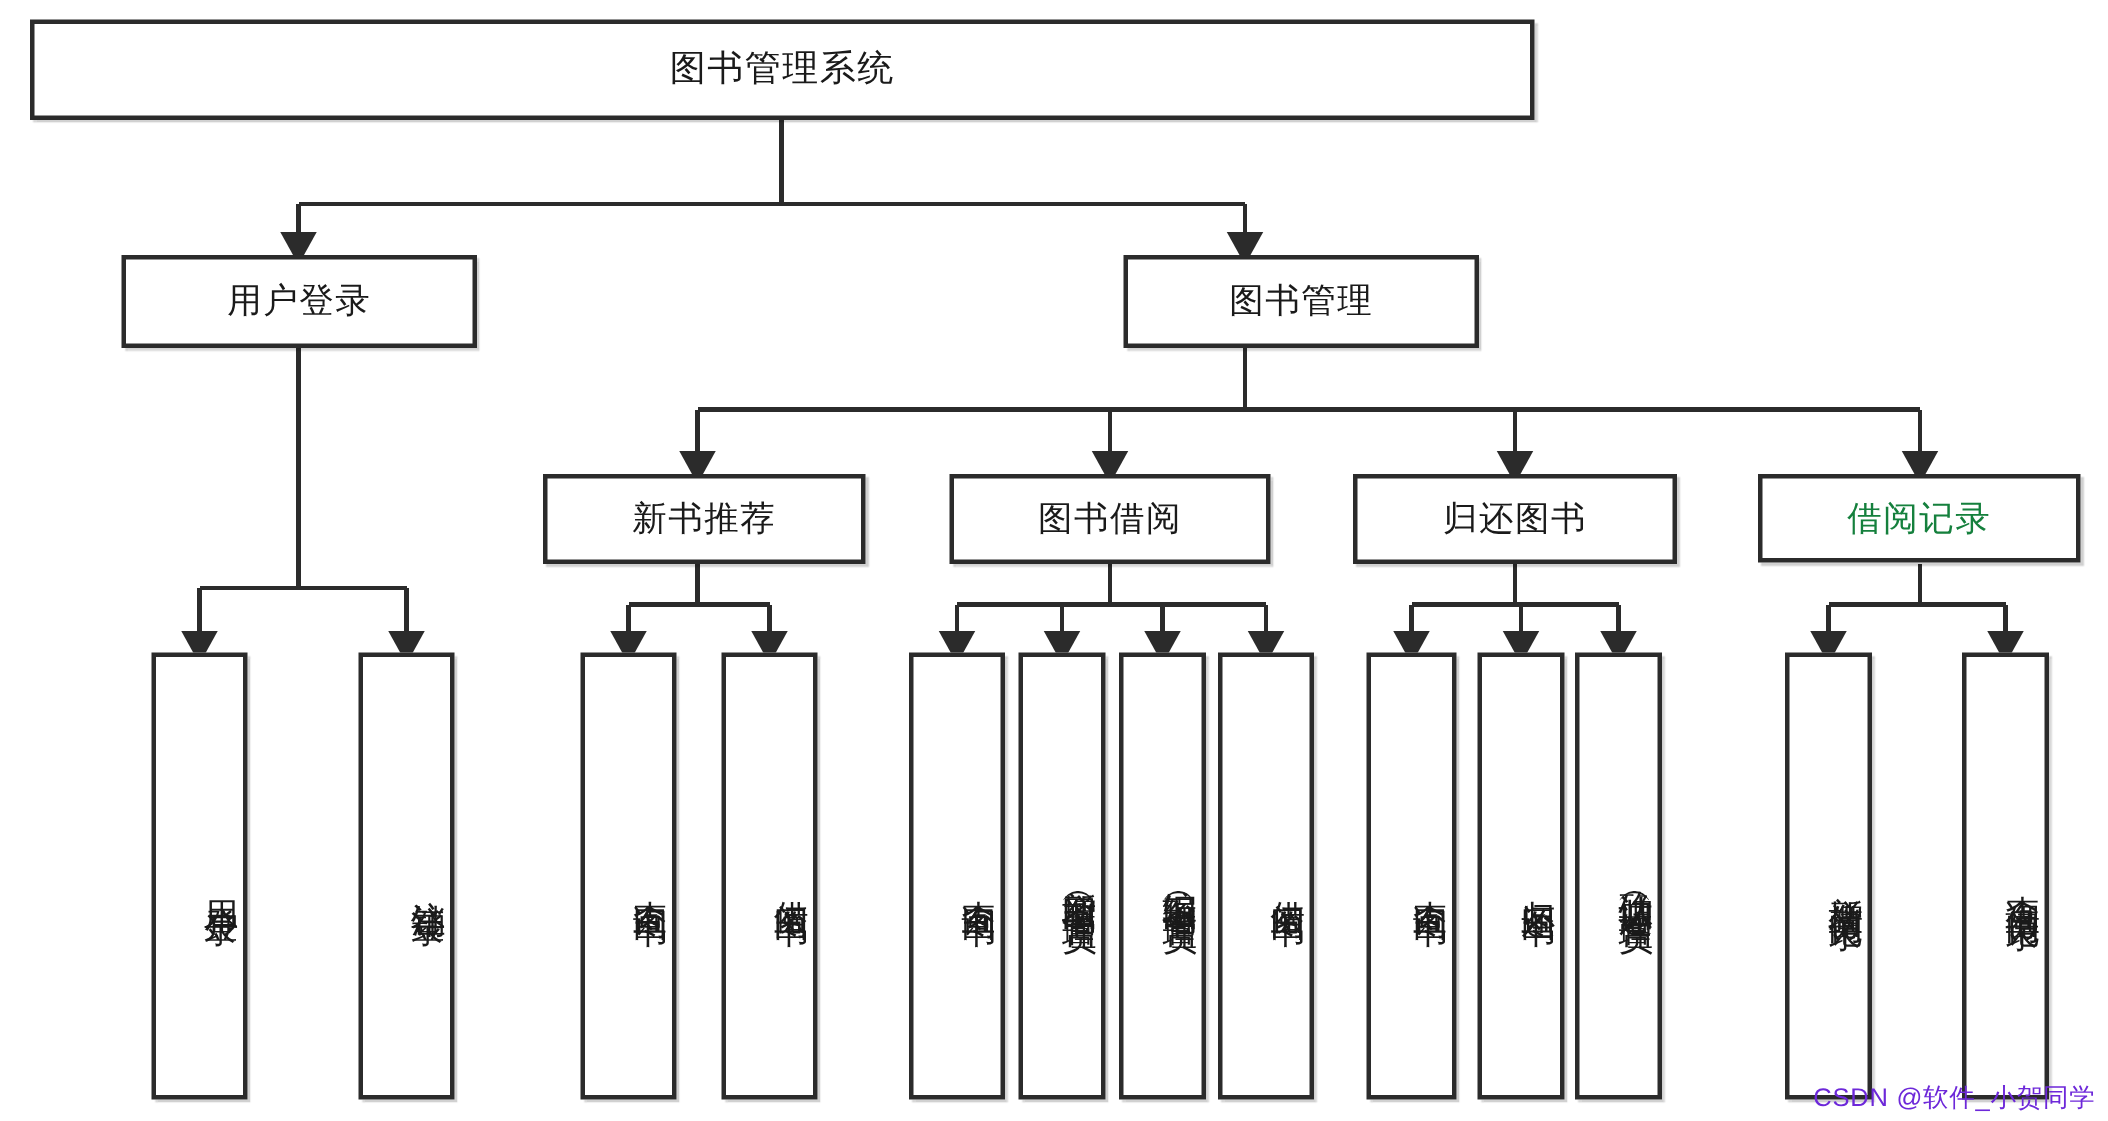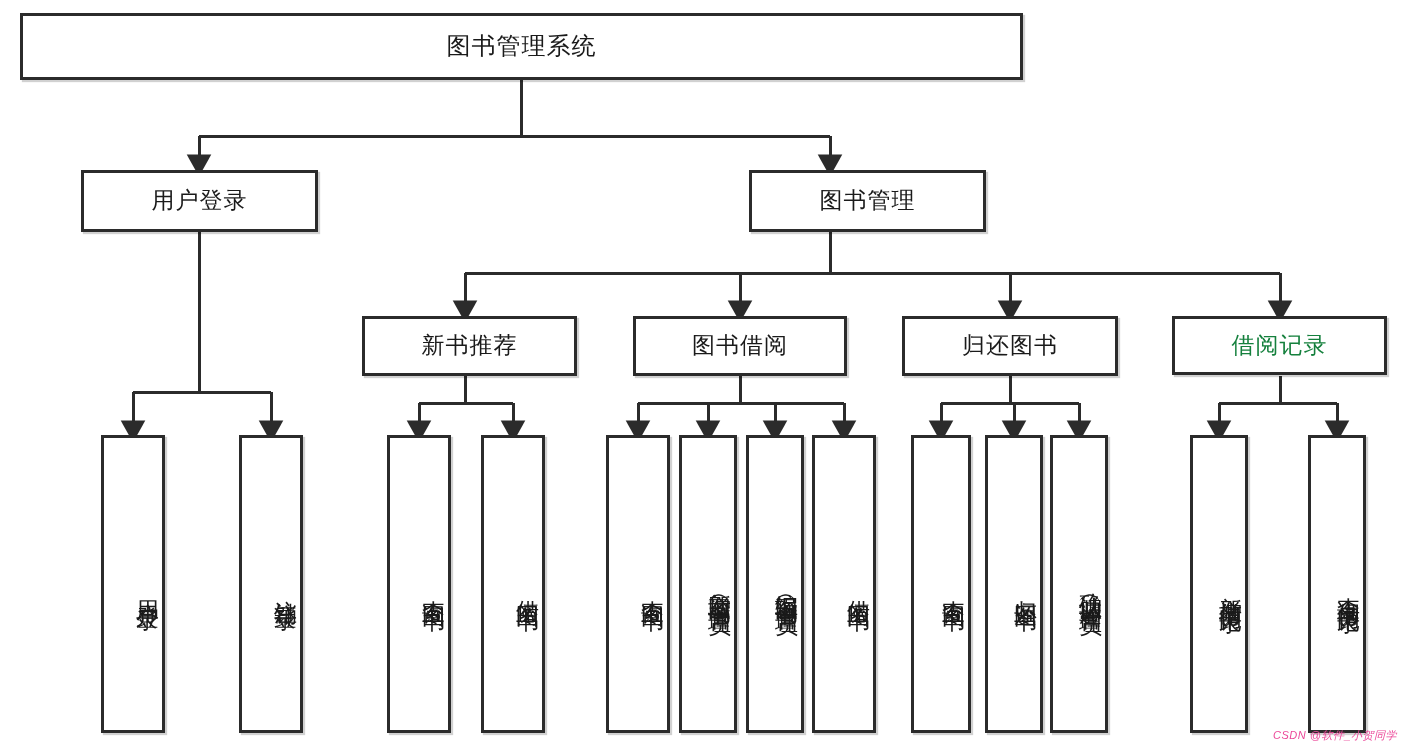--- a/index.html
+++ b/index.html
@@ -61,26 +61,25 @@
     text-align: center;
   }
   .node.vert .label {
     writing-mode: vertical-rl;
     text-orientation: upright;
   }
   #watermark {
     position: absolute;
     right: 8px;
     bottom: 4px;
-    font-size: 11px;
-    color: #ec4899;
+    font-size: 17px;
+    color: #6d28d9;
     letter-spacing: 0.5px;
     white-space: nowrap;
     user-select: none;
-    font-style: italic;
   }
 </style>
 </head>
 <body>
 
 <div id="canvas">
 
   <svg id="edges" viewBox="0 0 1405 747" width="1405" height="747" xmlns="http://www.w3.org/2000/svg">
     <defs>
       <marker id="arrow" markerWidth="9" markerHeight="9" refX="1.2" refY="4.5" orient="auto" markerUnits="strokeWidth">

